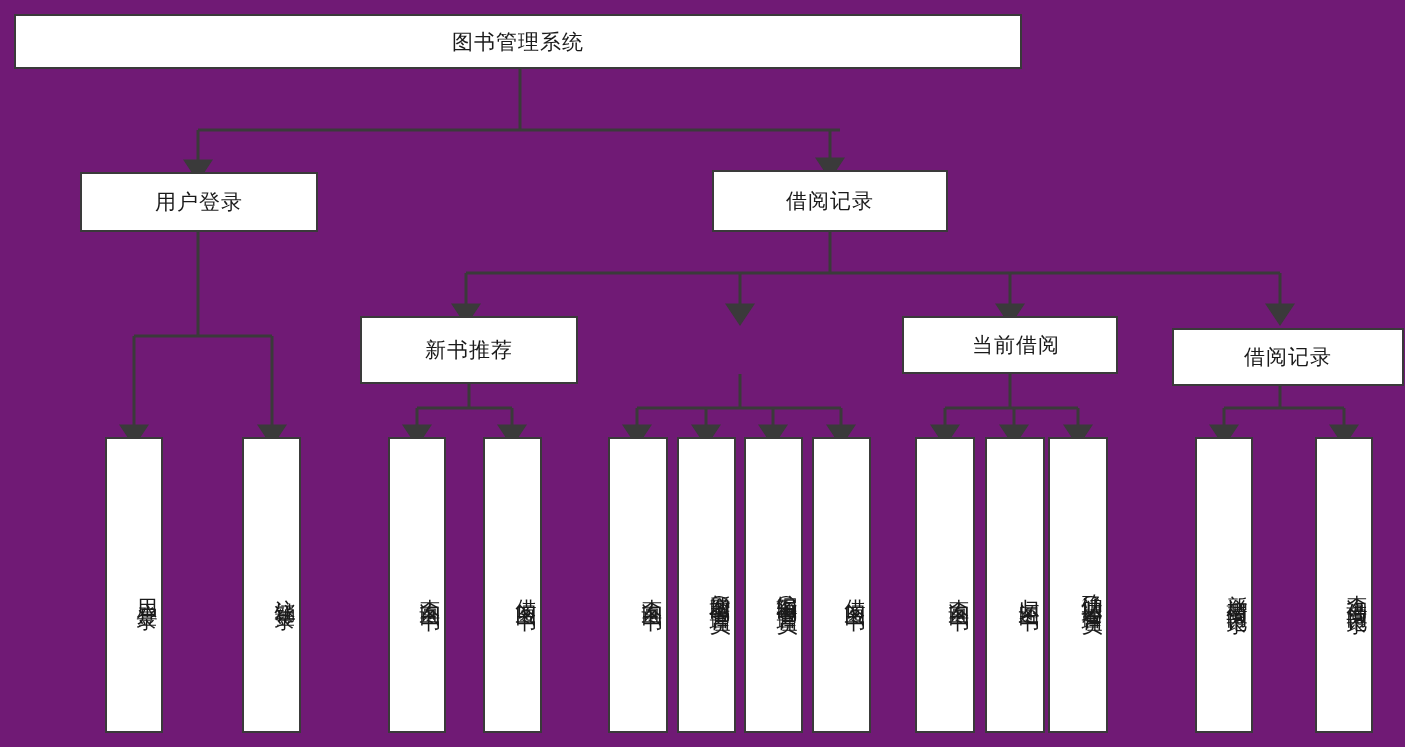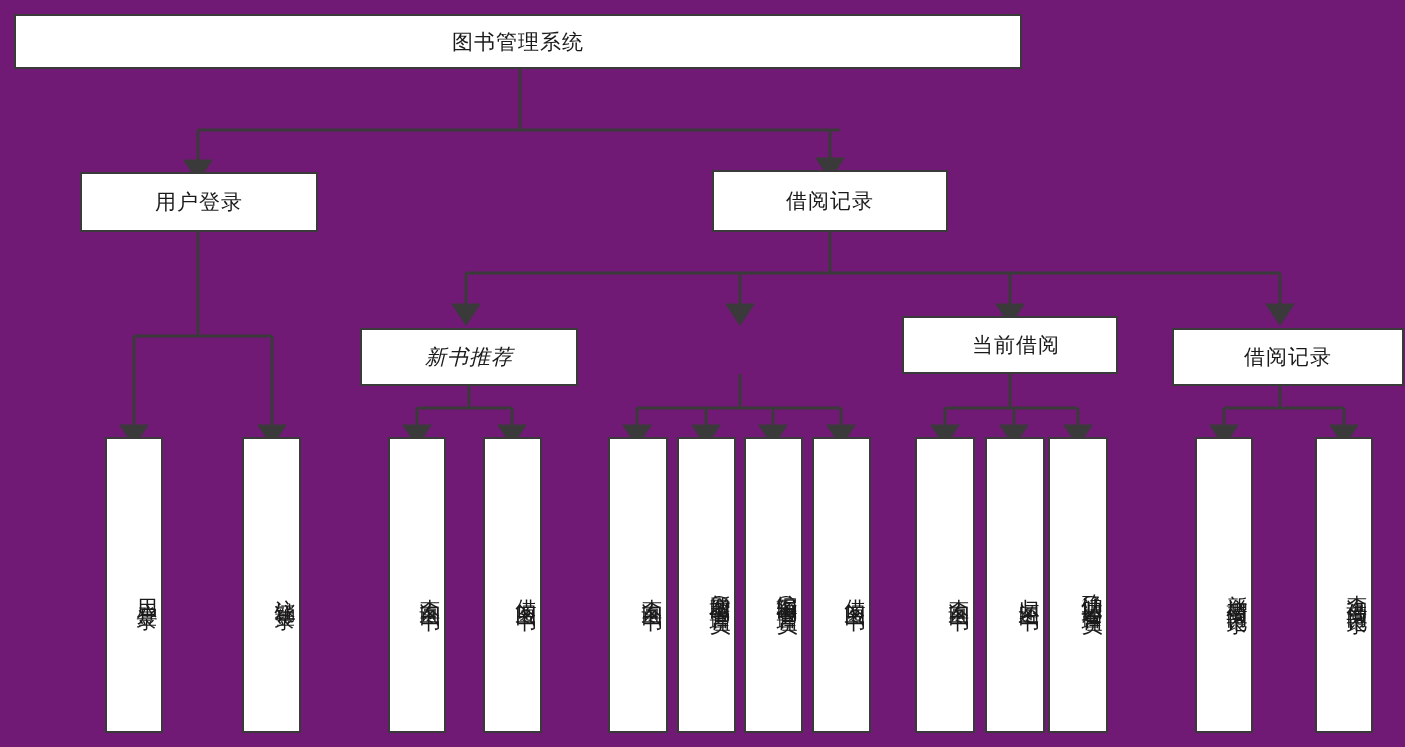--- a/index.html
+++ b/index.html
@@ -71,21 +71,21 @@
       <path d="M1224,408 L1224,431" marker-end="url(#ar)"></path>
       <path d="M1344,408 L1344,431" marker-end="url(#ar)"></path>
     </g>
   </svg>
 
   <div class="node h" style="left:14px;top:14px;width:1008px;height:55px;">图书管理系统</div>
 
   <div class="node h" style="left:80px;top:172px;width:238px;height:60px;">用户登录</div>
   <div class="node h" style="left:712px;top:170px;width:236px;height:62px;">借阅记录</div>
 
-  <div class="node h" style="left:360px;top:328px;width:218px;height:58px;font-style:italic;">新书推荐</div>
+  <div class="node h" style="left:360px;top:316px;width:218px;height:68px;">新书推荐</div>
   <div class="node h" style="left:902px;top:316px;width:216px;height:58px;padding-left:12px;">当前借阅</div>
   <div class="node h" style="left:1172px;top:328px;width:232px;height:58px;">借阅记录</div>
 
   <div class="node v" style="left:105px;top:437px;width:58px;height:296px;">用户登录</div>
   <div class="node v" style="left:242px;top:437px;width:59px;height:296px;">注销登录</div>
 
   <div class="node v" style="left:388px;top:437px;width:58px;height:296px;">查询图书</div>
   <div class="node v" style="left:483px;top:437px;width:59px;height:296px;">借阅图书</div>
 
   <div class="node v" style="left:608px;top:437px;width:60px;height:296px;">查询图书</div>

